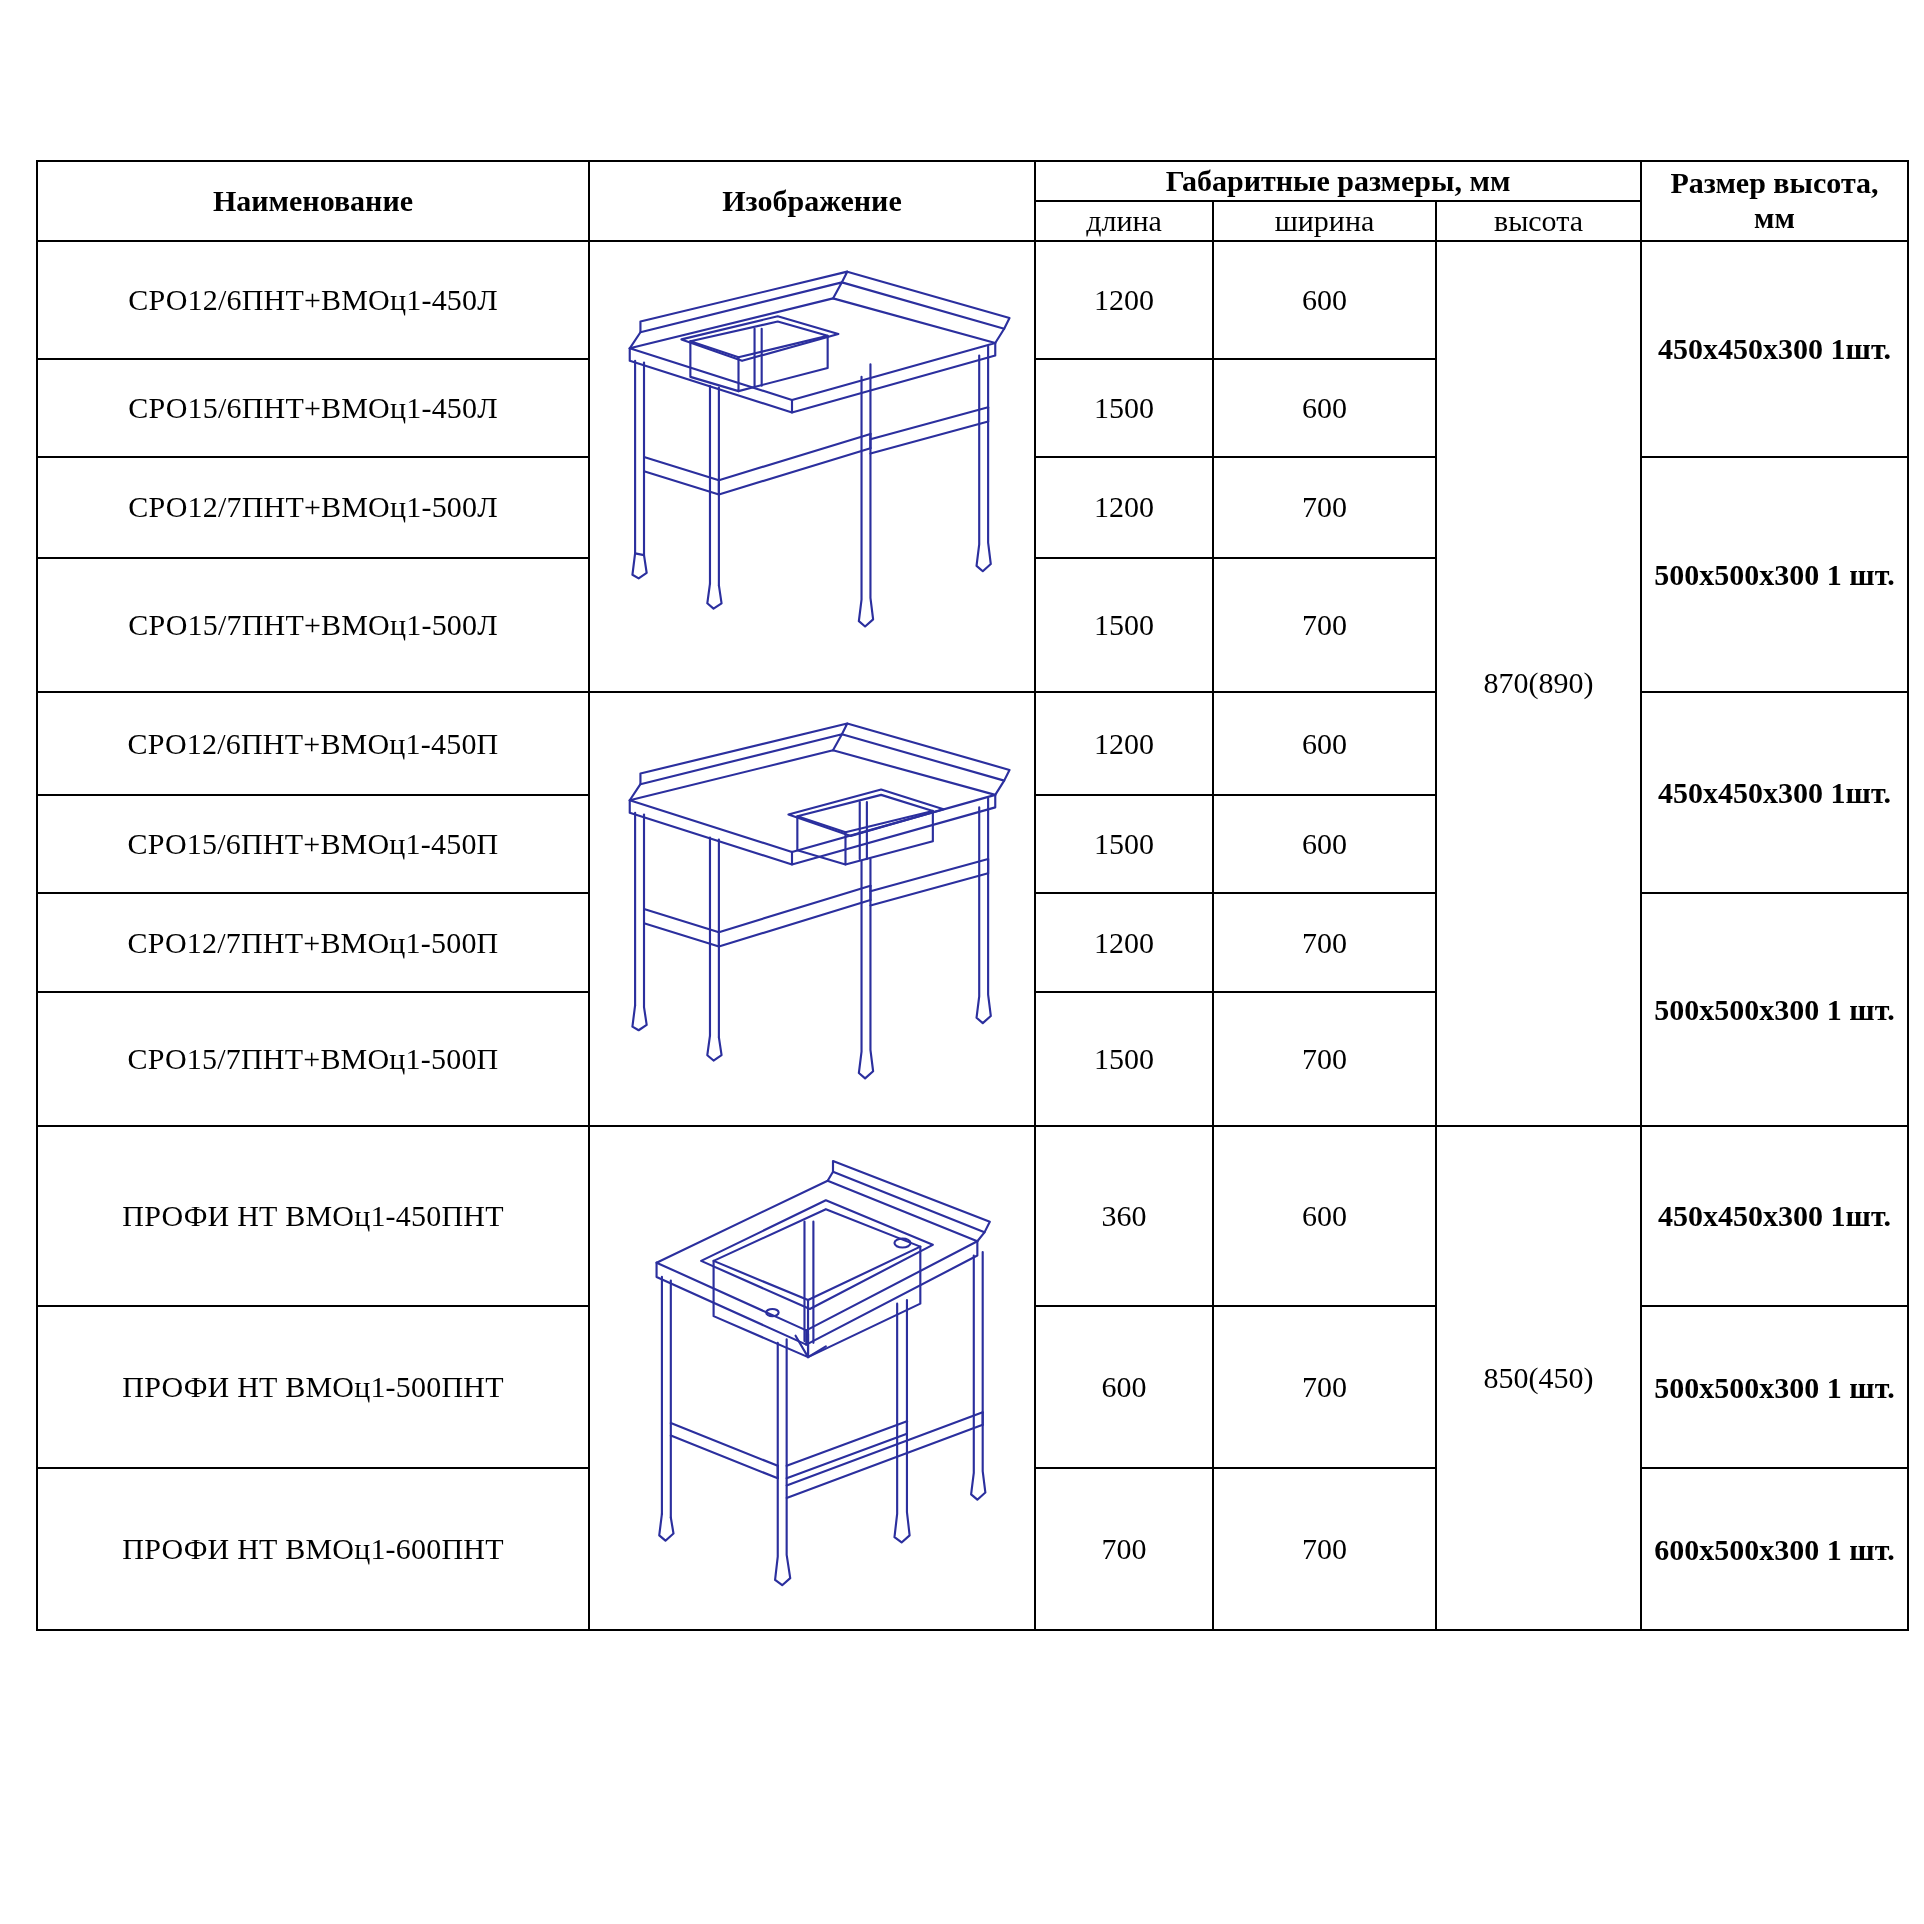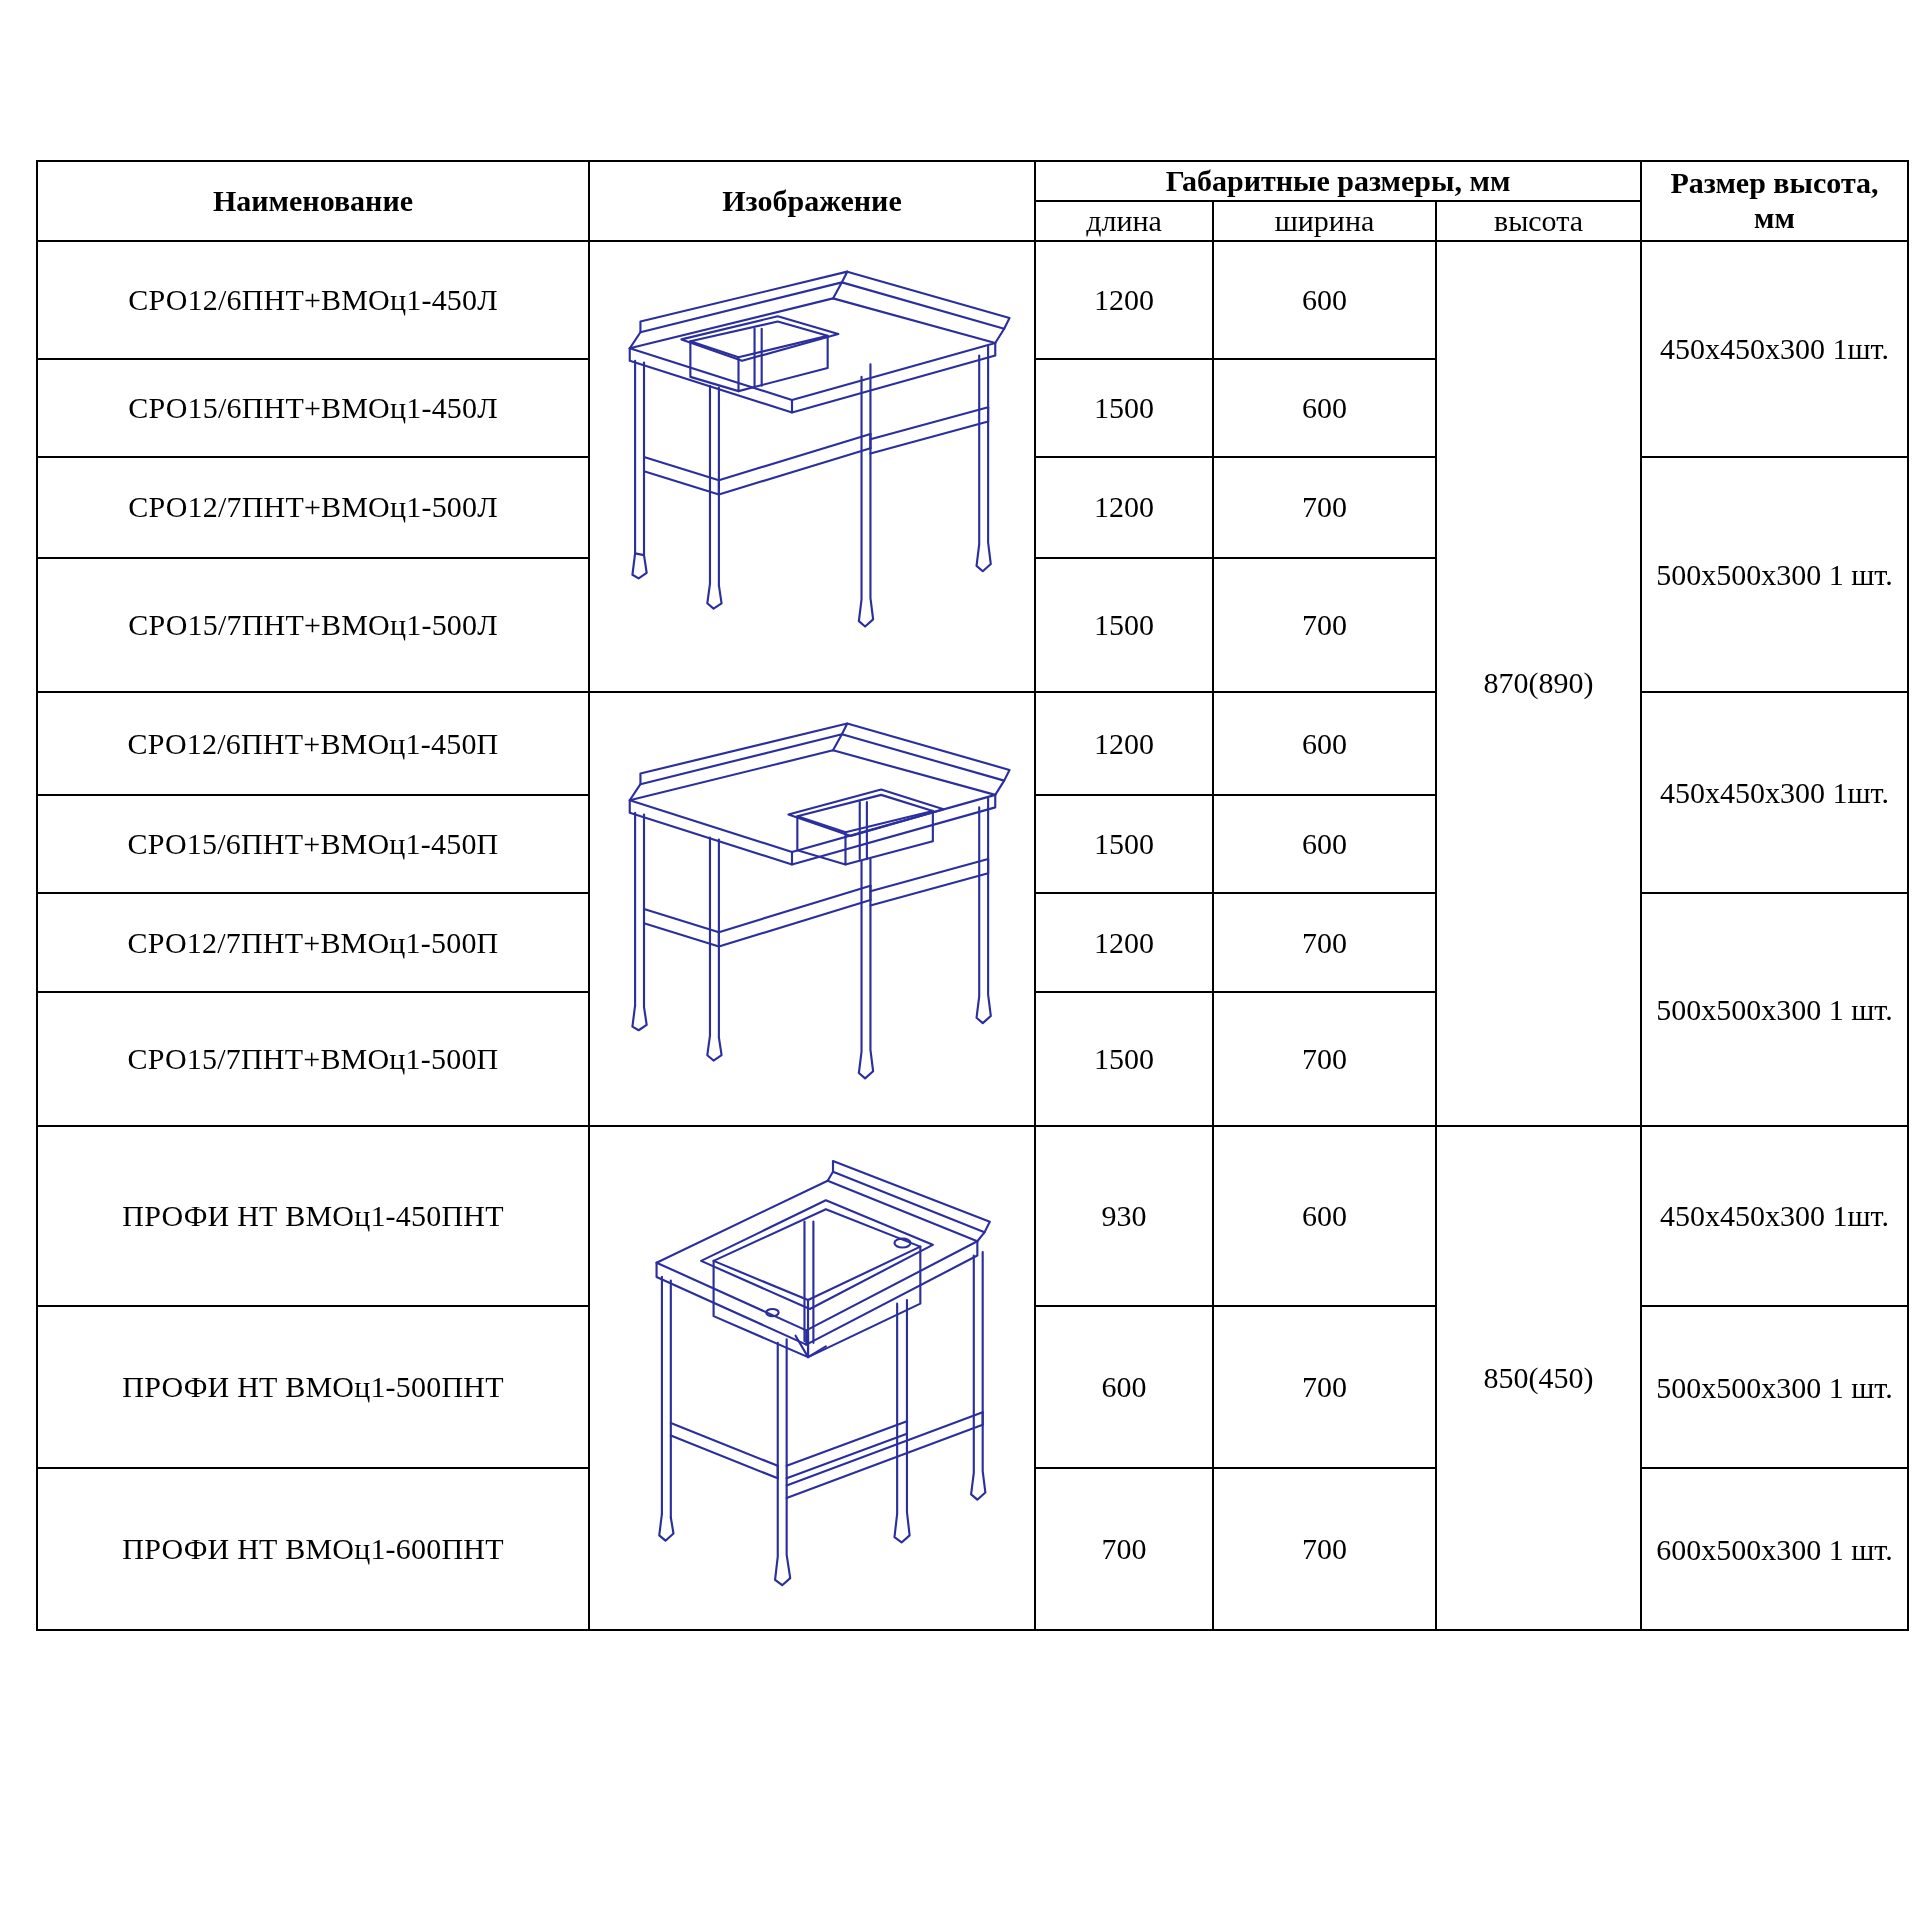--- a/index.html
+++ b/index.html
@@ -53,20 +53,21 @@
     letter-spacing: 0.2px;
     margin-top: 38px;
   }
   td.num-cell {
     font-size: 34px;
     margin-left: 36px;
   }
   td.cap-cell {
     font-size: 32px;
     line-height: 1.25;
+    font-weight: bold;
   }
   td.img-cell {
     padding: 0;
   }
   .img-wrap {
     width: 100%;
     height: 100%;
     display: flex;
     align-items: center;
     justify-content: center;
@@ -291,21 +292,21 @@
               <polyline points="196,378 196,392"></polyline>
               <polyline points="206,378 341,328"></polyline>
               <polyline points="206,392 341,342"></polyline>
               <polyline points="341,328 341,342"></polyline>
               <polyline points="206,400 426,318"></polyline>
               <polyline points="206,414 426,332"></polyline>
               <polyline points="426,318 426,332"></polyline>
             </svg>
           </div>
         </td>
-        <td class="num-cell">930</td>
+        <td class="num-cell">360</td>
         <td class="num-cell">600</td>
         <td class="num-cell" rowspan="3">850(450)</td>
         <td class="cap-cell">450x450x300 1шт.</td>
       </tr>
 
       <tr style="height:160px;">
         <td class="name-cell">ПРОФИ НТ ВМОц1-500ПНТ</td>
         <td class="num-cell">600</td>
         <td class="num-cell">700</td>
         <td class="cap-cell">500x500x300 1 шт.</td>

